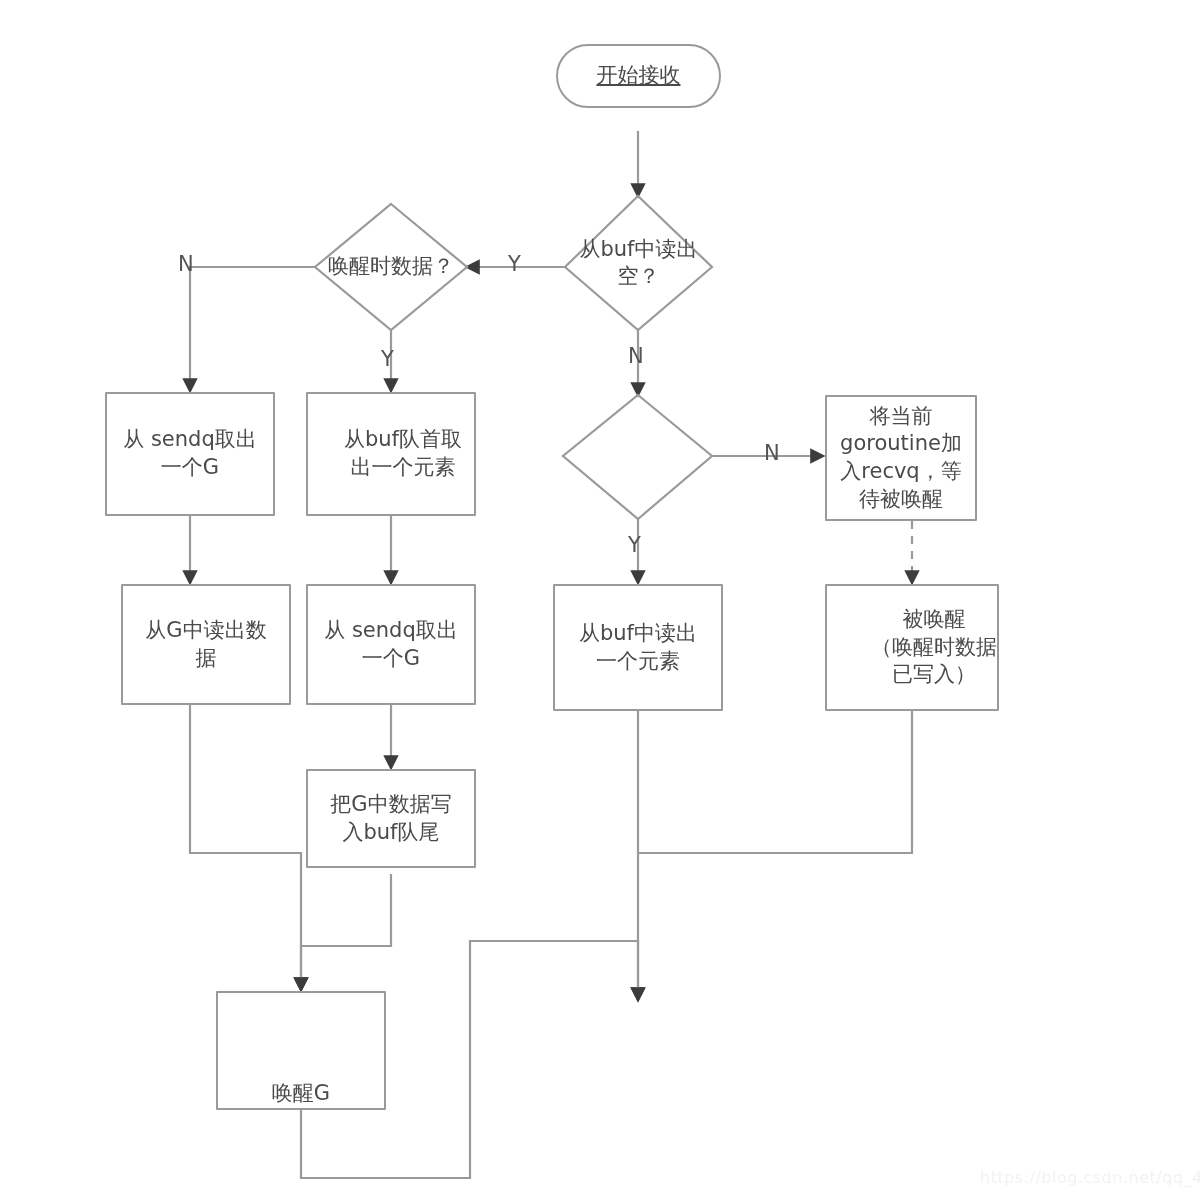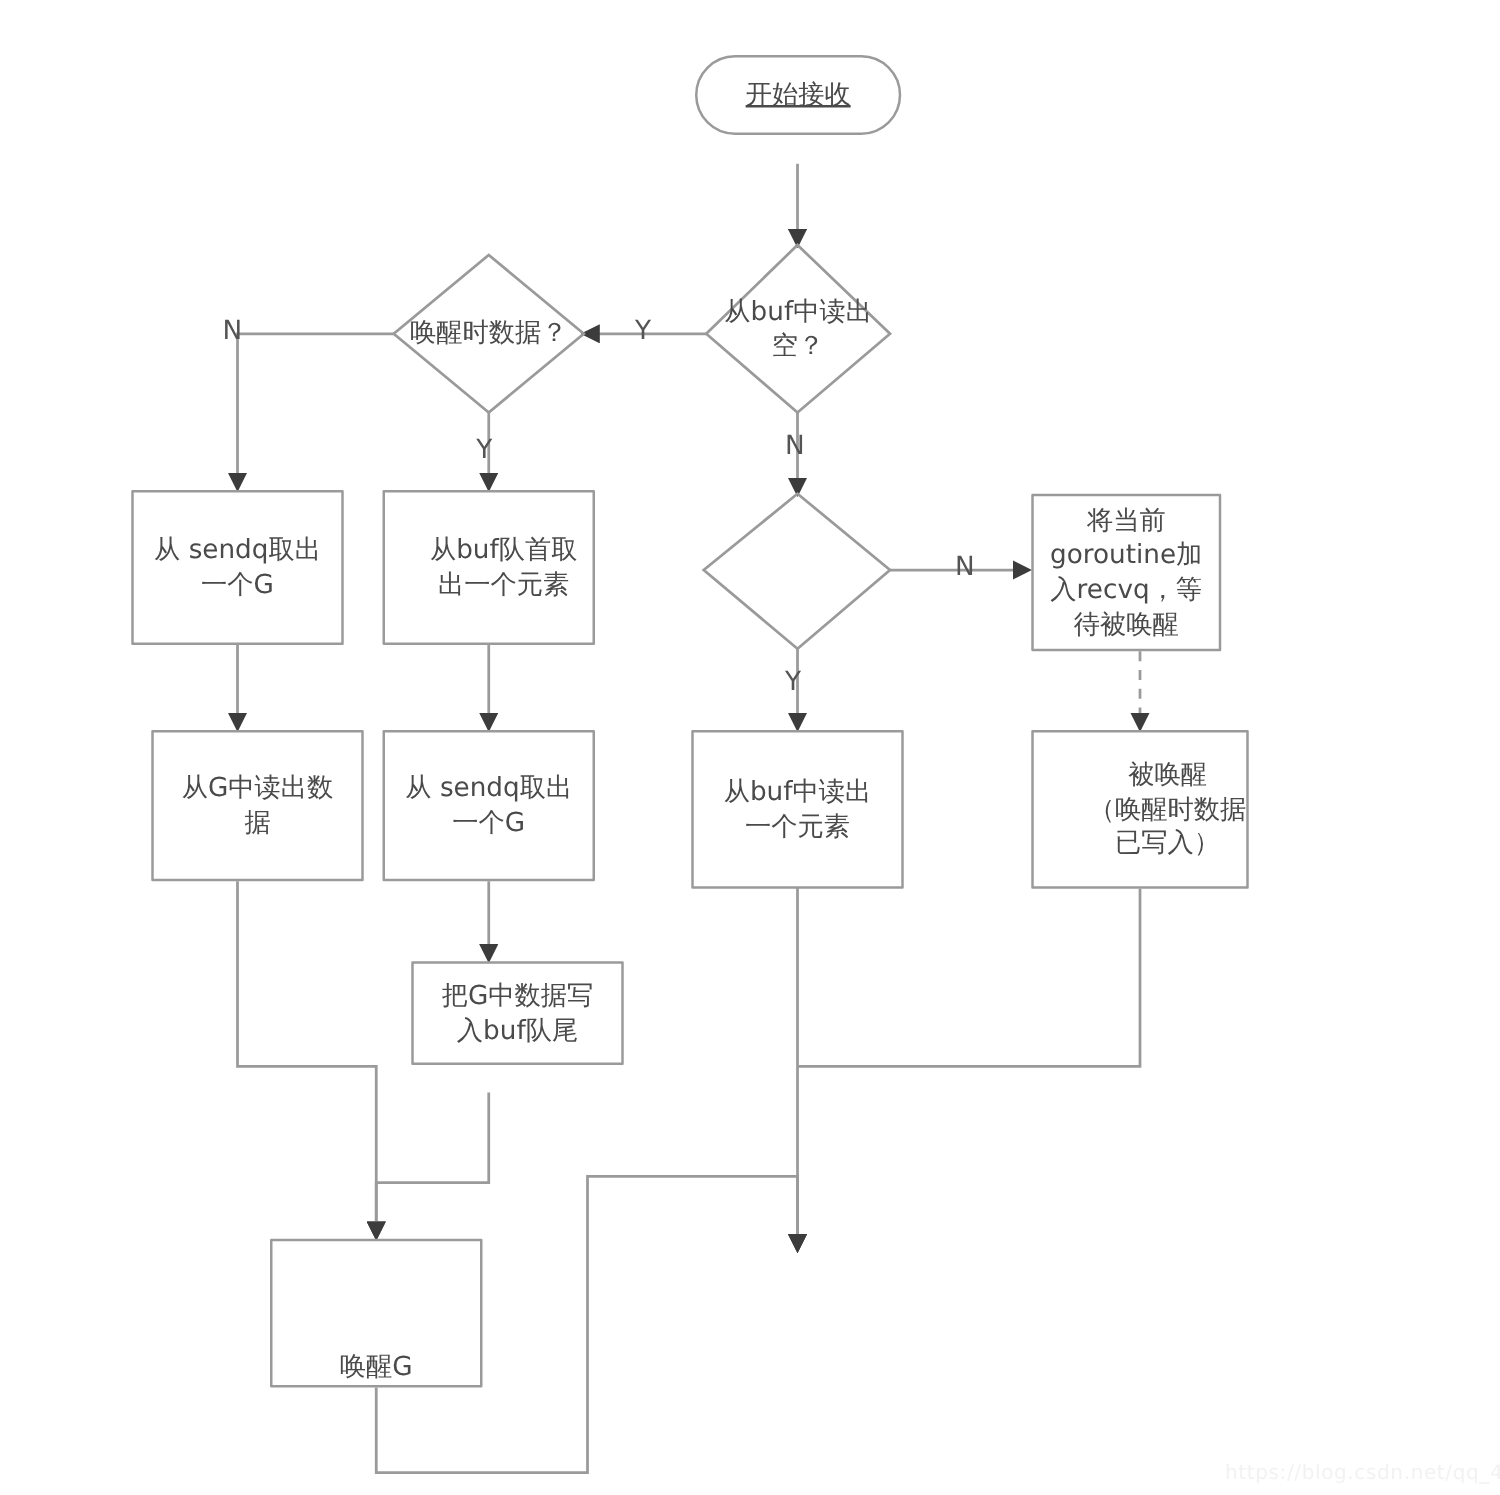--- a/index.html
+++ b/index.html
@@ -198,21 +198,21 @@
     <span>从buf中读出
 一个元素</span>
   </div>
 
   <div class="node process" style="left:825px; top:584px; width:174px; height:127px;padding-left:44px;">
     <span>被唤醒
 （唤醒时数据
 已写入）</span>
   </div>
 
-  <div class="node process" style="left:306px; top:769px; width:170px; height:83px;margin-left:23px;">
+  <div class="node process" style="left:306px; top:769px; width:170px; height:99px;">
     <span>把G中数据写
 入buf队尾</span>
   </div>
 
   <div class="node process" style="left:216px; top:991px; width:170px; height:119px;align-items:flex-end;">
     <span>唤醒G</span>
   </div>
 
 
   <div class="edge-label" style="left:508px; top:252px;">Y</div>

